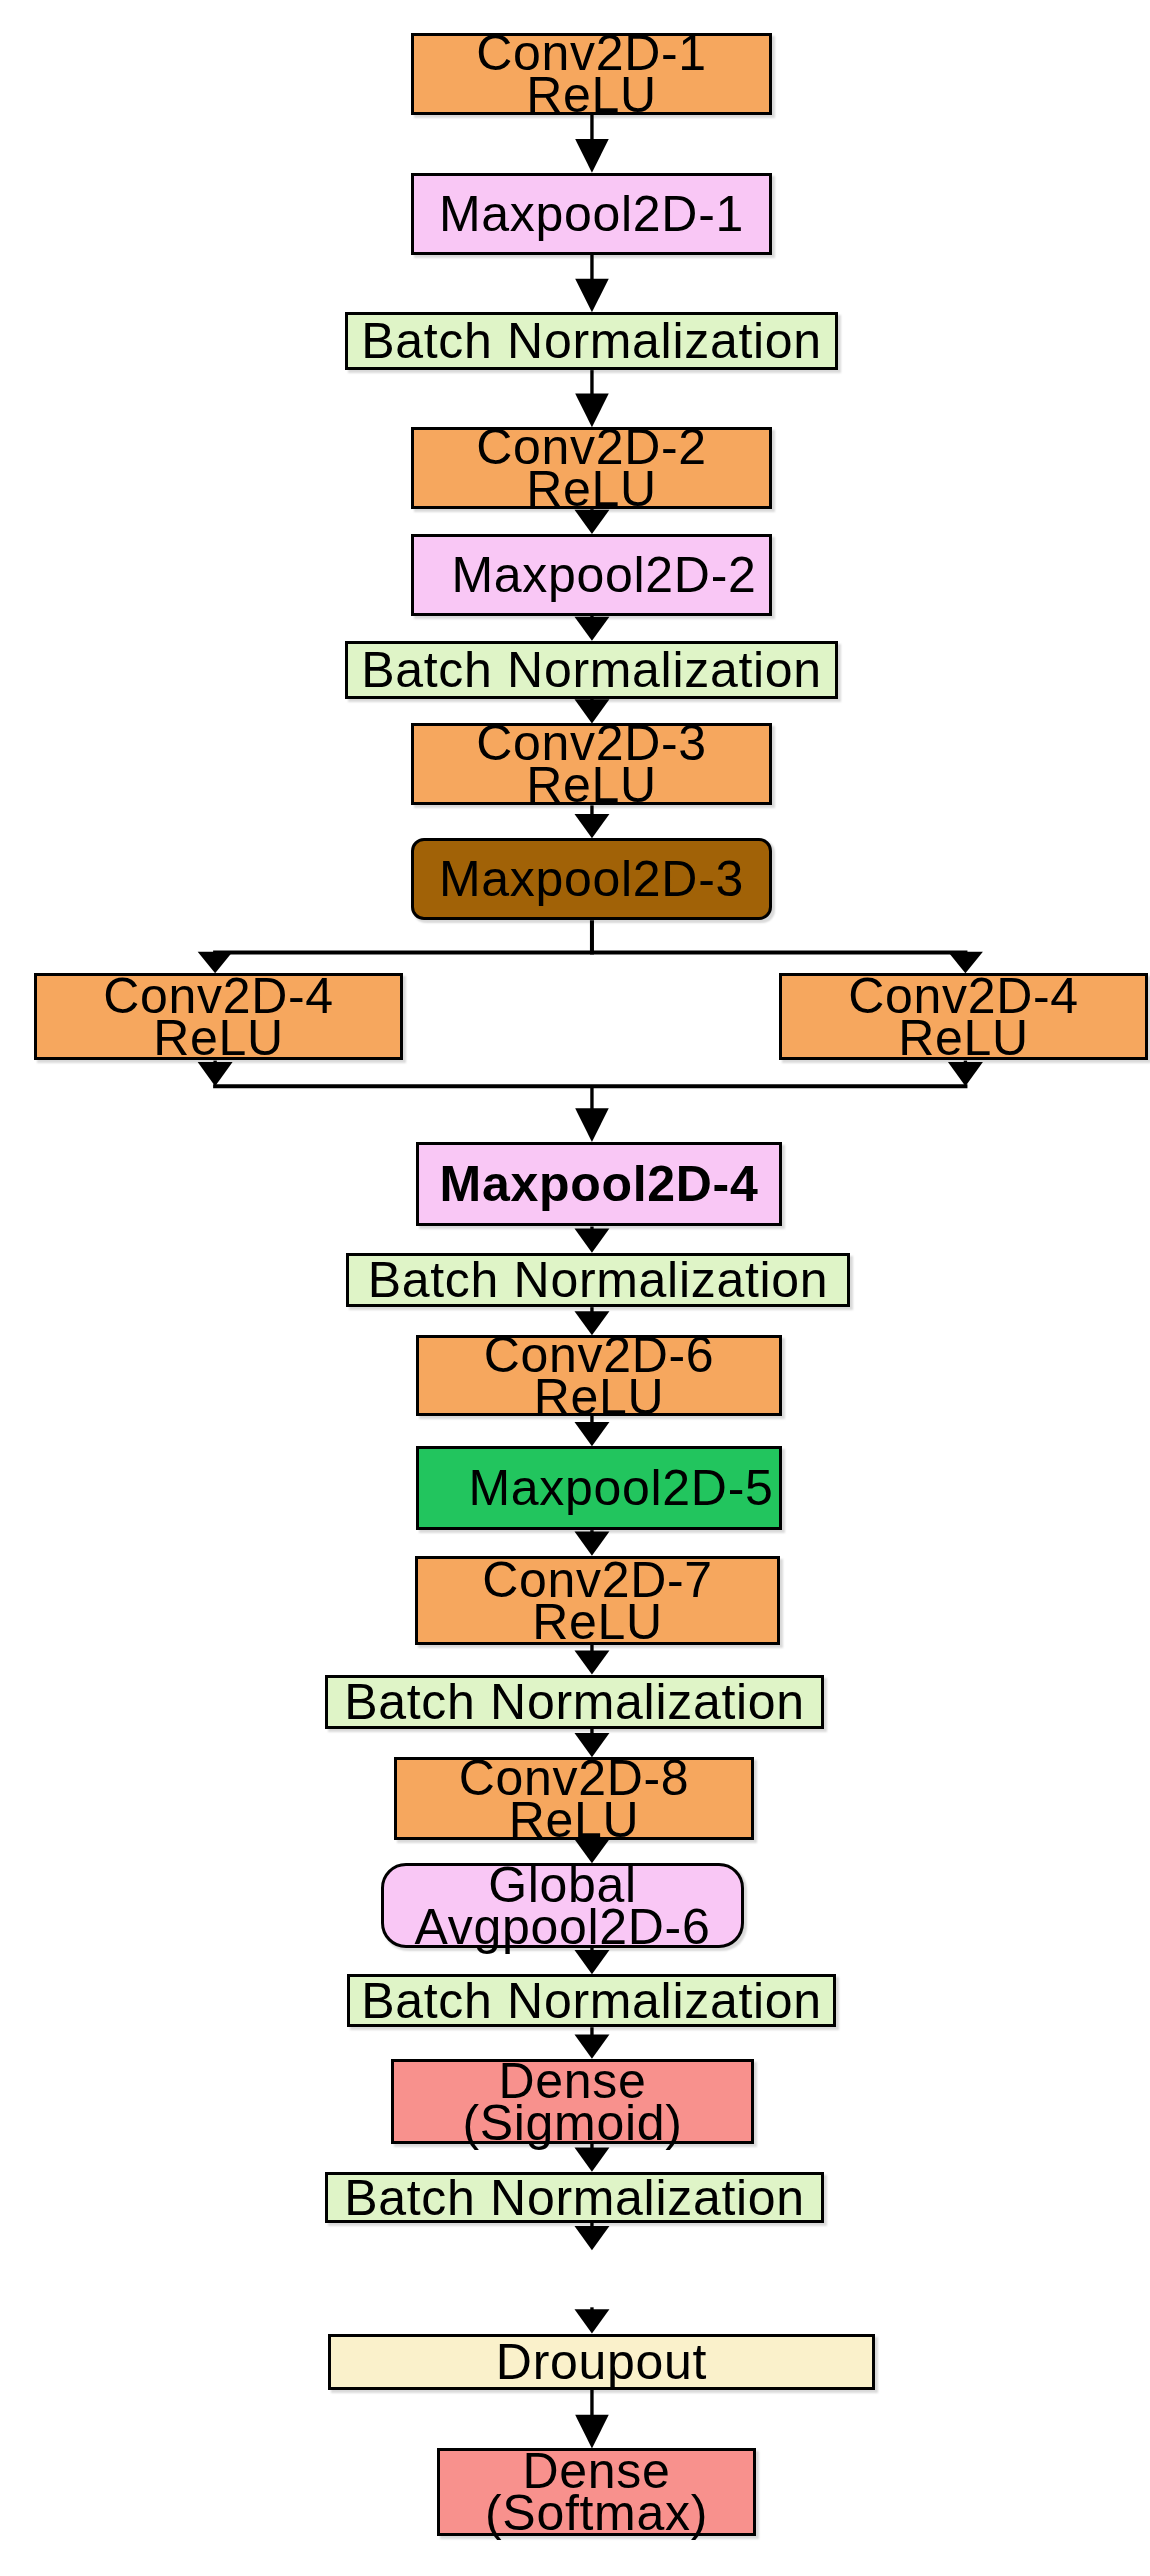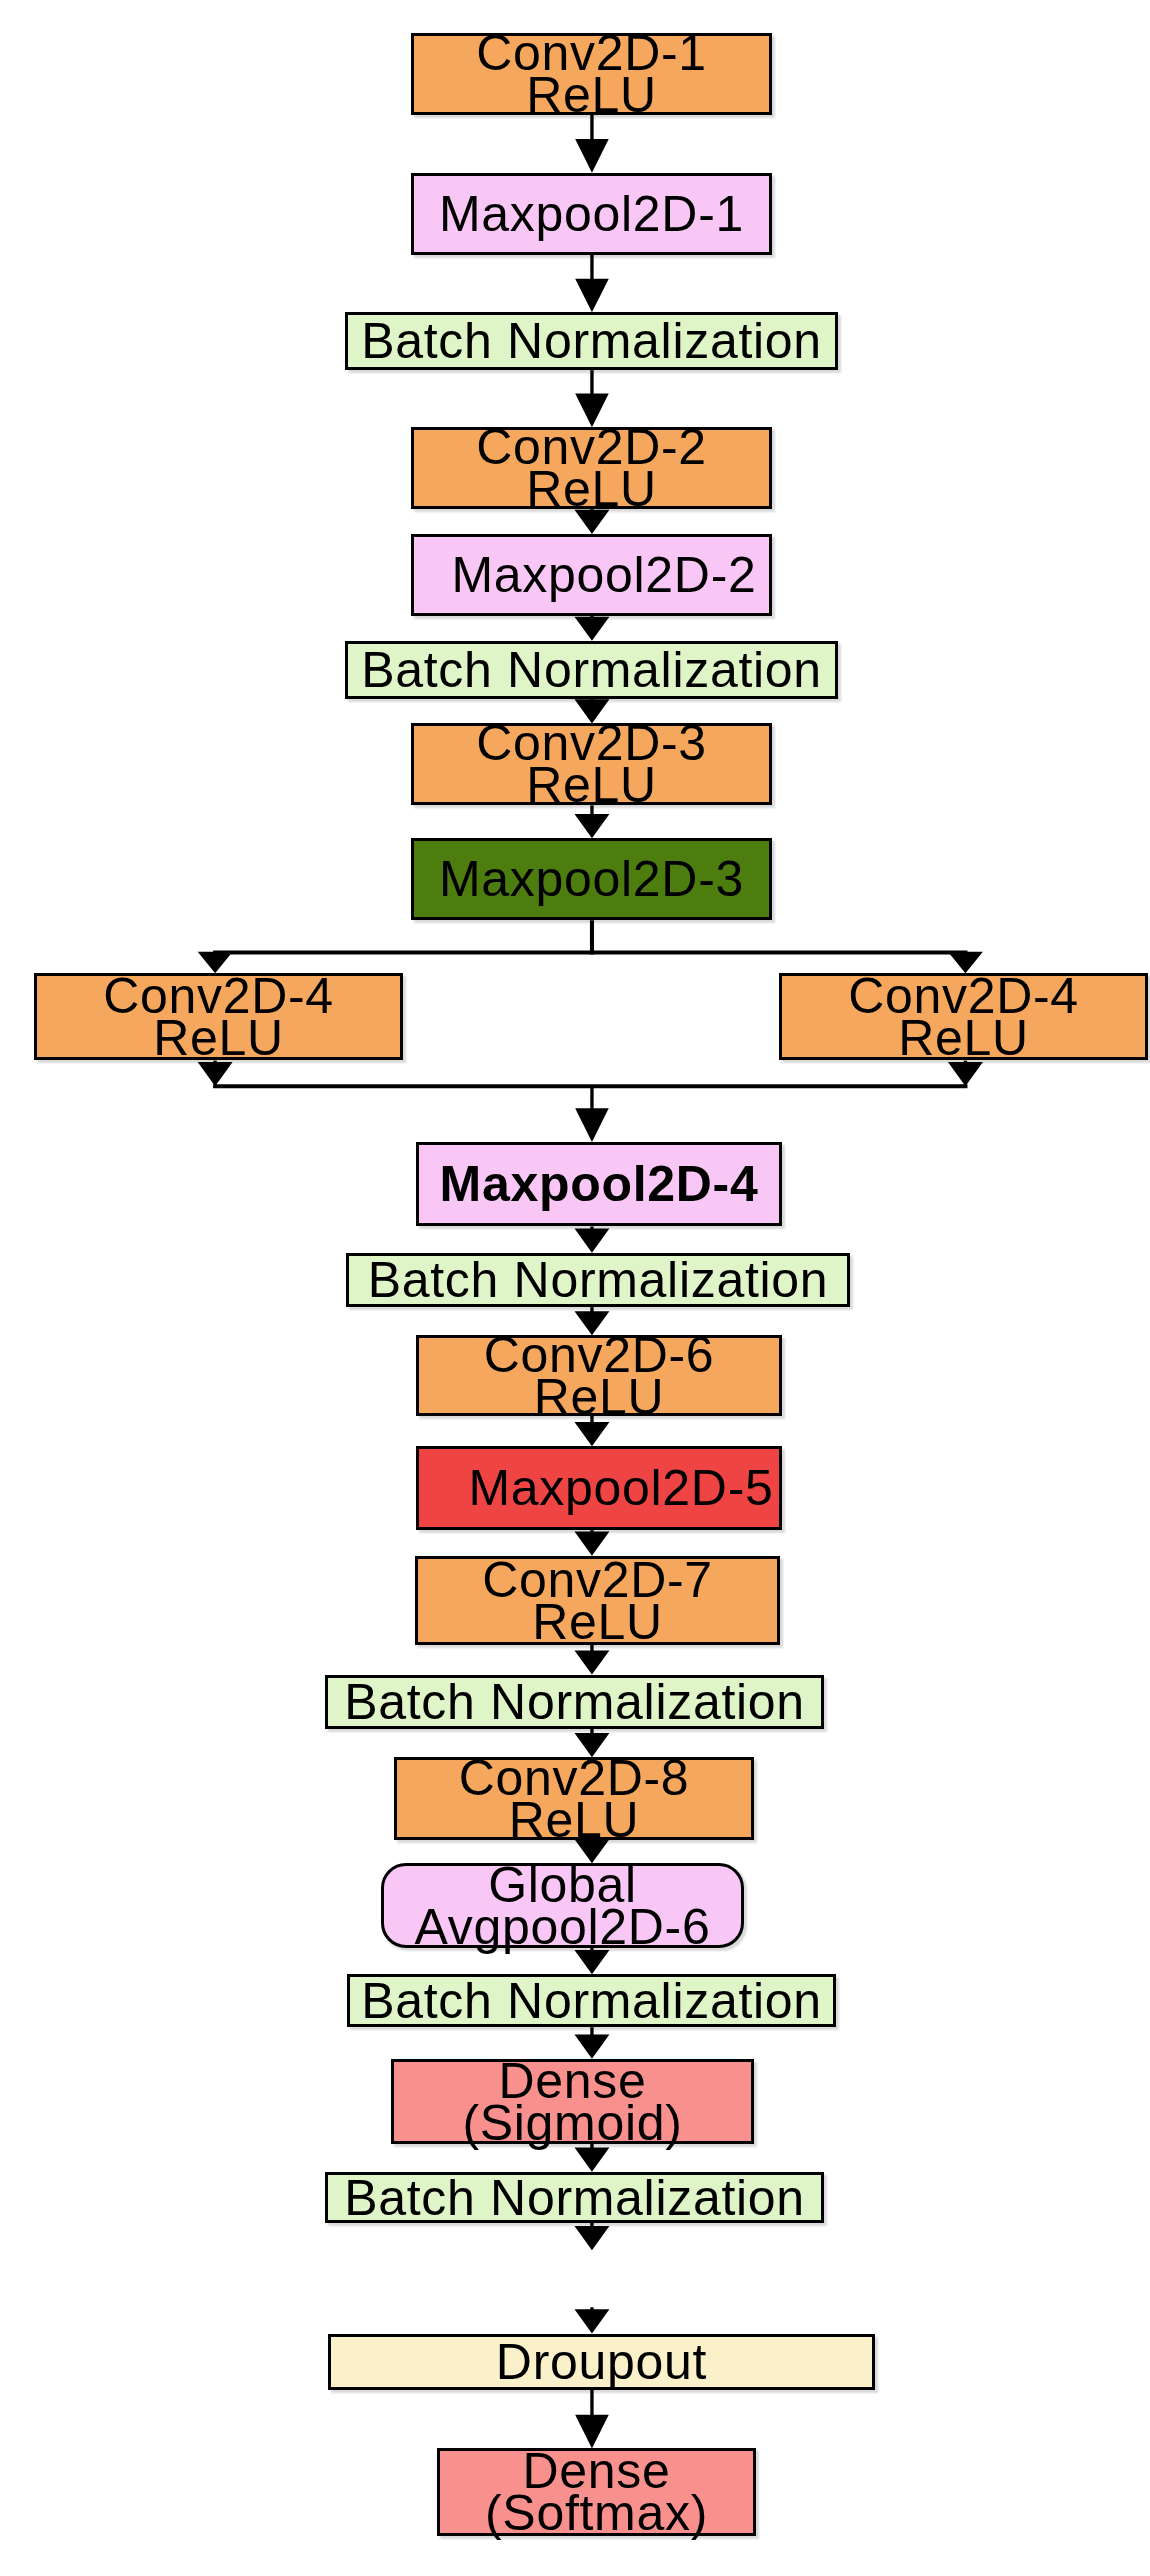--- a/index.html
+++ b/index.html
@@ -119,30 +119,30 @@
   <div class="node t-conv n1" style="background: rgb(246, 167, 94);">Conv2D-1
 ReLU</div>
   <div class="node t-pool n2" style="background: rgb(249, 199, 245);">Maxpool2D-1</div>
   <div class="node t-batchnorm n3" style="background: rgb(223, 244, 199);">Batch Normalization</div>
   <div class="node t-conv n4" style="background: rgb(246, 167, 94);">Conv2D-2
 ReLU</div>
   <div class="node t-pool n5" style="background: rgb(249, 199, 245);">Maxpool2D-2</div>
   <div class="node t-batchnorm n6" style="background: rgb(223, 244, 199);">Batch Normalization</div>
   <div class="node t-conv n7" style="background: rgb(246, 167, 94);">Conv2D-3
 ReLU</div>
-  <div class="node t-pool n8" style="background: #4d7c0f;">Maxpool2D-3</div>
+  <div class="node t-pool n8" style="background: #a16207; border-radius: 13px;">Maxpool2D-3</div>
   <div class="node t-conv n9" style="background: rgb(246, 167, 94);">Conv2D-4
 ReLU</div>
   <div class="node t-conv n10" style="background: rgb(246, 167, 94);">Conv2D-4
 ReLU</div>
   <div class="node t-pool n11" style="background: rgb(249, 199, 245);">Maxpool2D-4</div>
   <div class="node t-batchnorm n12" style="background: rgb(223, 244, 199);">Batch Normalization</div>
   <div class="node t-conv n13" style="background: rgb(246, 167, 94);">Conv2D-6
 ReLU</div>
-  <div class="node t-pool n14" style="background: #ef4444; padding-left: 44px;">Maxpool2D-5</div>
+  <div class="node t-pool n14" style="background: #22c55e; padding-left: 44px;">Maxpool2D-5</div>
   <div class="node t-conv n15" style="background: rgb(246, 167, 94);">Conv2D-7
 ReLU</div>
   <div class="node t-batchnorm n16" style="background: rgb(223, 244, 199);">Batch Normalization</div>
   <div class="node t-conv n17" style="background: rgb(246, 167, 94);">Conv2D-8
 ReLU</div>
   <div class="node t-pool n18" style="background: rgb(249, 199, 245);">Global
 Avgpool2D-6</div>
   <div class="node t-batchnorm n19" style="background: rgb(223, 244, 199);">Batch Normalization</div>
   <div class="node t-dense n20" style="background: rgb(248, 145, 141);">Dense
 (Sigmoid)</div>

